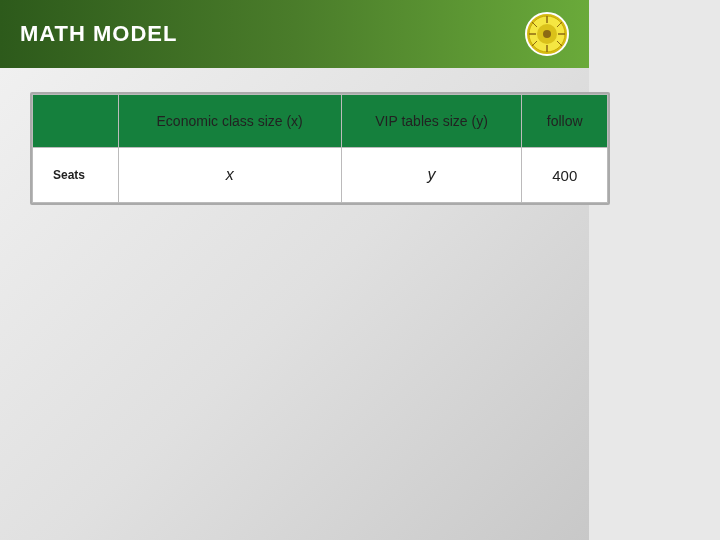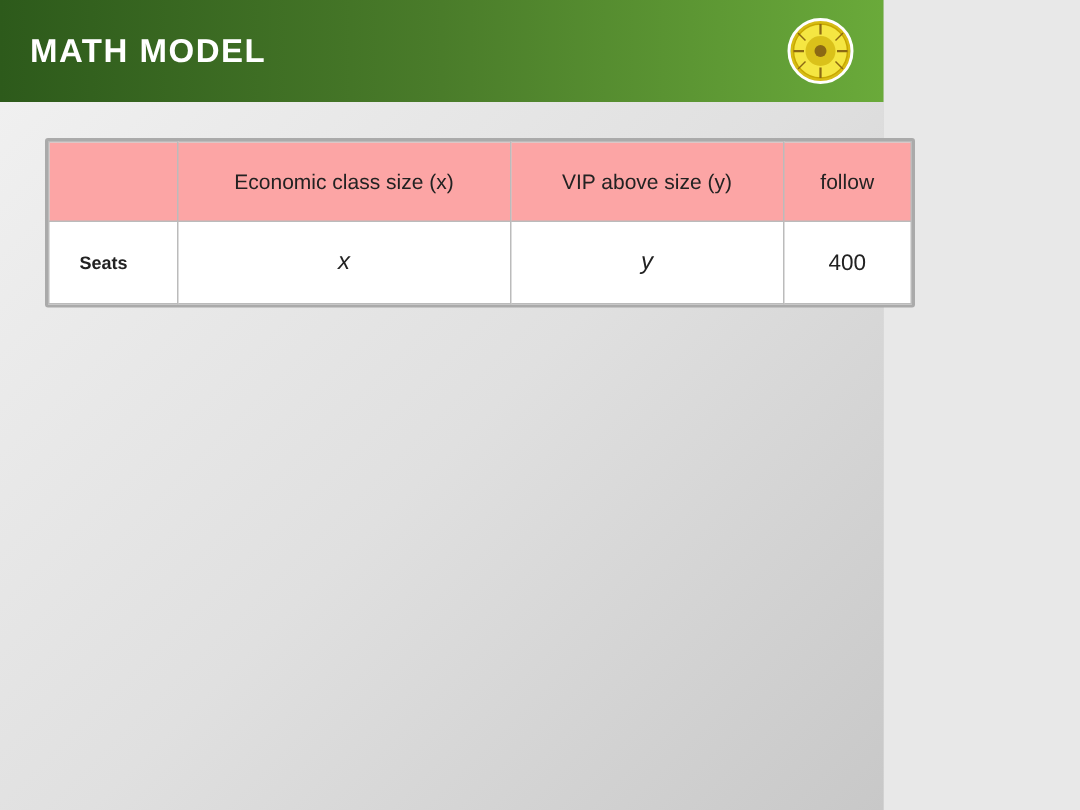--- a/index.html
+++ b/index.html
@@ -86,21 +86,21 @@
 
     td {
       border: 1px solid #bbb;
       padding: 18px 16px;
       text-align: center;
       font-size: 15px;
       color: #222;
     }
 
     .header-row td {
-      background: #fca5a5;
+      background: #15803d;
       font-weight: normal;
       font-size: 14px;
       vertical-align: middle;
     }
 
     .row-label {
       font-weight: bold;
       text-align: left;
       padding-left: 20px;
       font-size: 12px;
@@ -164,21 +164,21 @@
   </div>
 
   <div class="content">
 
     <div class="table-wrapper">
       <table>
         <thead>
           <tr class="header-row">
             <td></td>
             <td>Economic class size (x)</td>
-            <td>VIP above size (y)</td>
+            <td>VIP tables size (y)</td>
             <td>follow</td>
           </tr>
         </thead>
         <tbody>
           <tr>
             <td class="row-label">Seats</td>
             <td><span class="italic-val">x</span></td>
             <td><span class="italic-val">y</span></td>
             <td>400</td>
           </tr>

